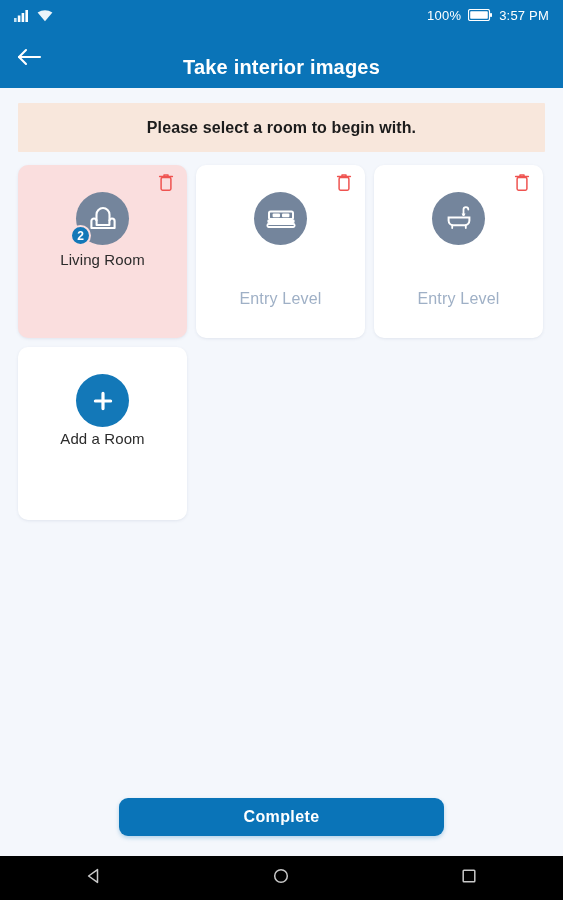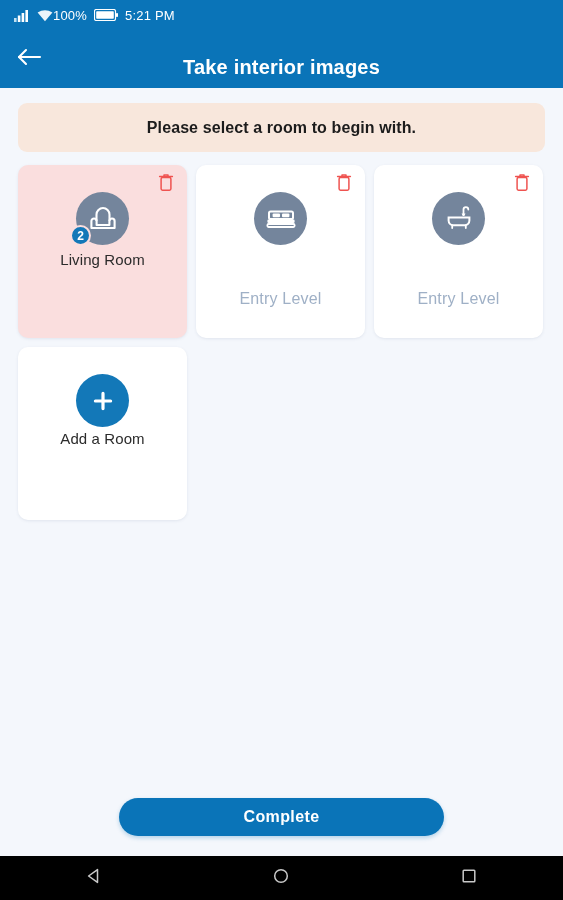--- a/index.html
+++ b/index.html
@@ -20,20 +20,21 @@
     display: flex;
     flex-direction: column;
   }
 
   
   .status-bar {
     height: 30px;
     background: #0a74b8;
     display: flex;
     align-items: center;
+    justify-content: space-between;
     padding: 0 14px;
     flex: 0 0 auto;
   }
   .status-left, .status-right {
     display: flex;
     align-items: center;
     gap: 7px;
   }
   .status-text {
     color: #ffffff;
@@ -77,21 +78,21 @@
   .content {
     flex: 1 1 auto;
     position: relative;
     background: #f4f7fc;
     overflow: hidden;
   }
 
   .notice {
     margin: 15px 18px 0 18px;
     background: #f8e7dc;
-    border-radius: 9px;
+    border-radius: 1px;
     height: 49px;
     display: flex;
     align-items: center;
     justify-content: center;
   }
   .notice-text {
     color: #1c1c1c;
     font-size: 16px;
     font-weight: bold;
     letter-spacing: 0.1px;
@@ -198,21 +199,21 @@
   .footer {
     position: absolute;
     left: 0; right: 0;
     bottom: 20px;
     display: flex;
     justify-content: center;
   }
   .complete-btn {
     width: 325px;
     height: 38px;
-    border-radius: 19px;
+    border-radius: 9px;
     background: #0a74b8;
     color: #ffffff;
     font-size: 16px;
     font-weight: bold;
     letter-spacing: 0.4px;
     border: none;
     cursor: pointer;
     font-family: "Liberation Sans", sans-serif;
     box-shadow: 0 2px 4px rgba(10,116,184,0.28);
   }
@@ -258,21 +259,21 @@
     </div>
     <div class="status-right">
       <span class="status-text">100%</span>
       <span>
         <svg class="batt-icon" width="24" height="12" viewBox="0 0 24 12">
           <rect x="0.5" y="0.5" width="21" height="11" rx="1.8" fill="none" stroke="#ffffff" stroke-width="1.2"></rect>
           <rect x="2.2" y="2.2" width="17.6" height="7.6" rx="0.8" fill="#ffffff"></rect>
           <rect x="22" y="4" width="2" height="4" rx="0.8" fill="#ffffff"></rect>
         </svg>
       </span>
-      <span class="status-text">5:21 PM</span>
+      <span class="status-text">3:57 PM</span>
     </div>
   </div>
 
   <div class="app-bar">
     <div class="back-btn">
       <span>
         <svg width="26" height="20" viewBox="0 0 26 20">
           <path d="M24 10 H3" stroke="#ffffff" stroke-width="2.1" stroke-linecap="round" fill="none"></path>
           <path d="M10 3 L3 10 L10 17" stroke="#ffffff" stroke-width="2.1" stroke-linecap="round" stroke-linejoin="round" fill="none"></path>
         </svg>

